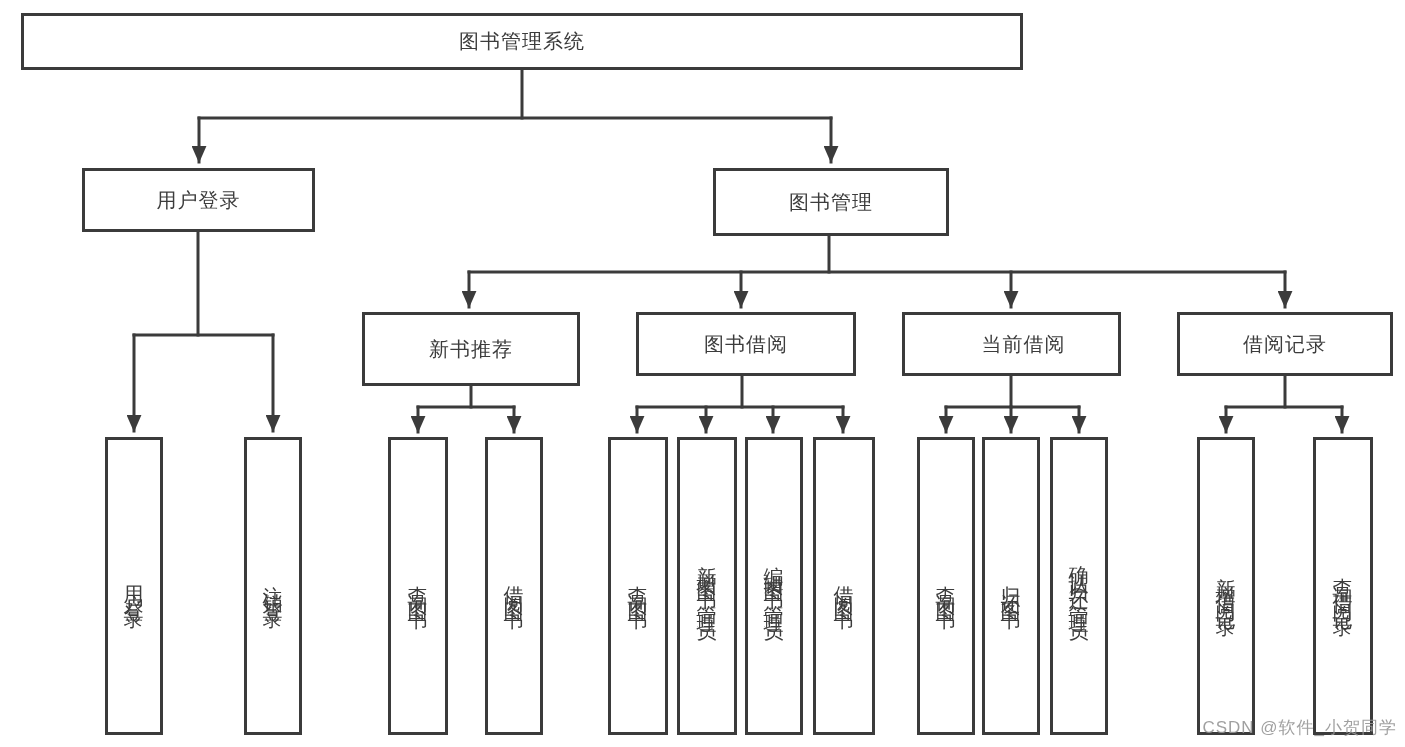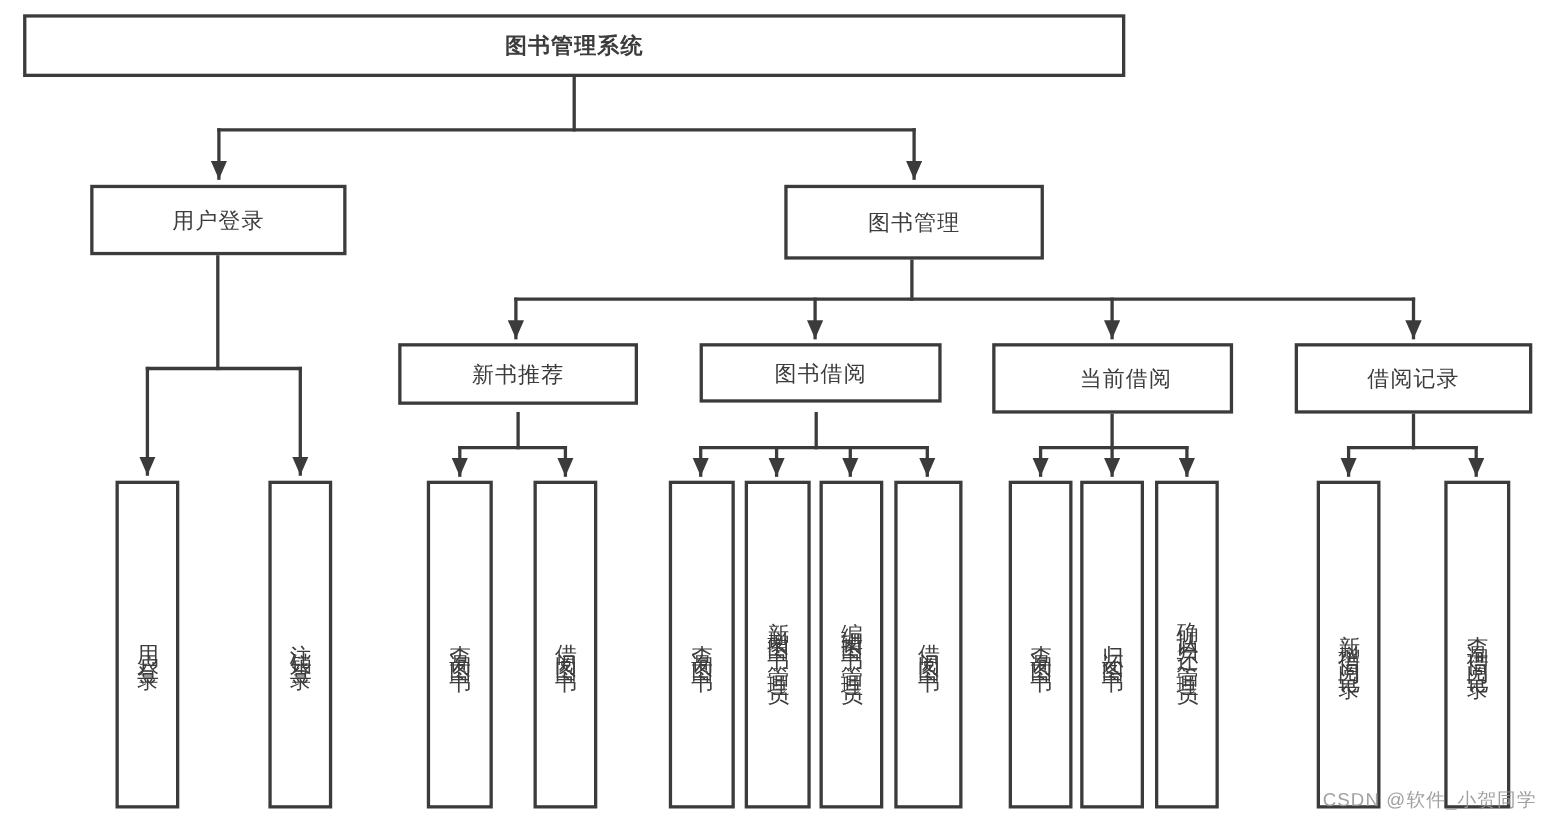--- a/index.html
+++ b/index.html
@@ -23,27 +23,27 @@
     letter-spacing:1px;
     z-index:2;
   }
   .v-box span{
     writing-mode:vertical-lr;
     text-orientation:upright;
     letter-spacing:8px;
     line-height:1;
   }
   
-  .n-root{left:21px;top:13px;width:1002px;height:57px;font-weight:bold;}
+  .n-root{left:21px;top:13px;width:1002px;height:57px;}
   
   .n-login{left:82px;top:168px;width:233px;height:64px;}
   .n-bookmgmt{left:713px;top:168px;width:236px;height:68px;}
   
-  .n-newbook{left:362px;top:312px;width:218px;height:56px;}
-  .n-borrow{left:636px;top:312px;width:220px;height:54px;}
+  .n-newbook{left:362px;top:312px;width:218px;height:74px;}
+  .n-borrow{left:636px;top:312px;width:220px;height:64px;}
   .n-current{left:902px;top:312px;width:219px;height:64px;padding-left:24px;}
   .n-records{left:1177px;top:312px;width:216px;height:64px;}
   
   .leaf{top:437px;height:298px;}
   .n-l1{left:105px;width:58px;}
   .n-l2{left:244px;width:58px;}
   .n-l3{left:388px;width:60px;}
   .n-l4{left:485px;width:58px;}
   .n-l5{left:608px;width:60px;}
   .n-l6{left:677px;width:60px;}

